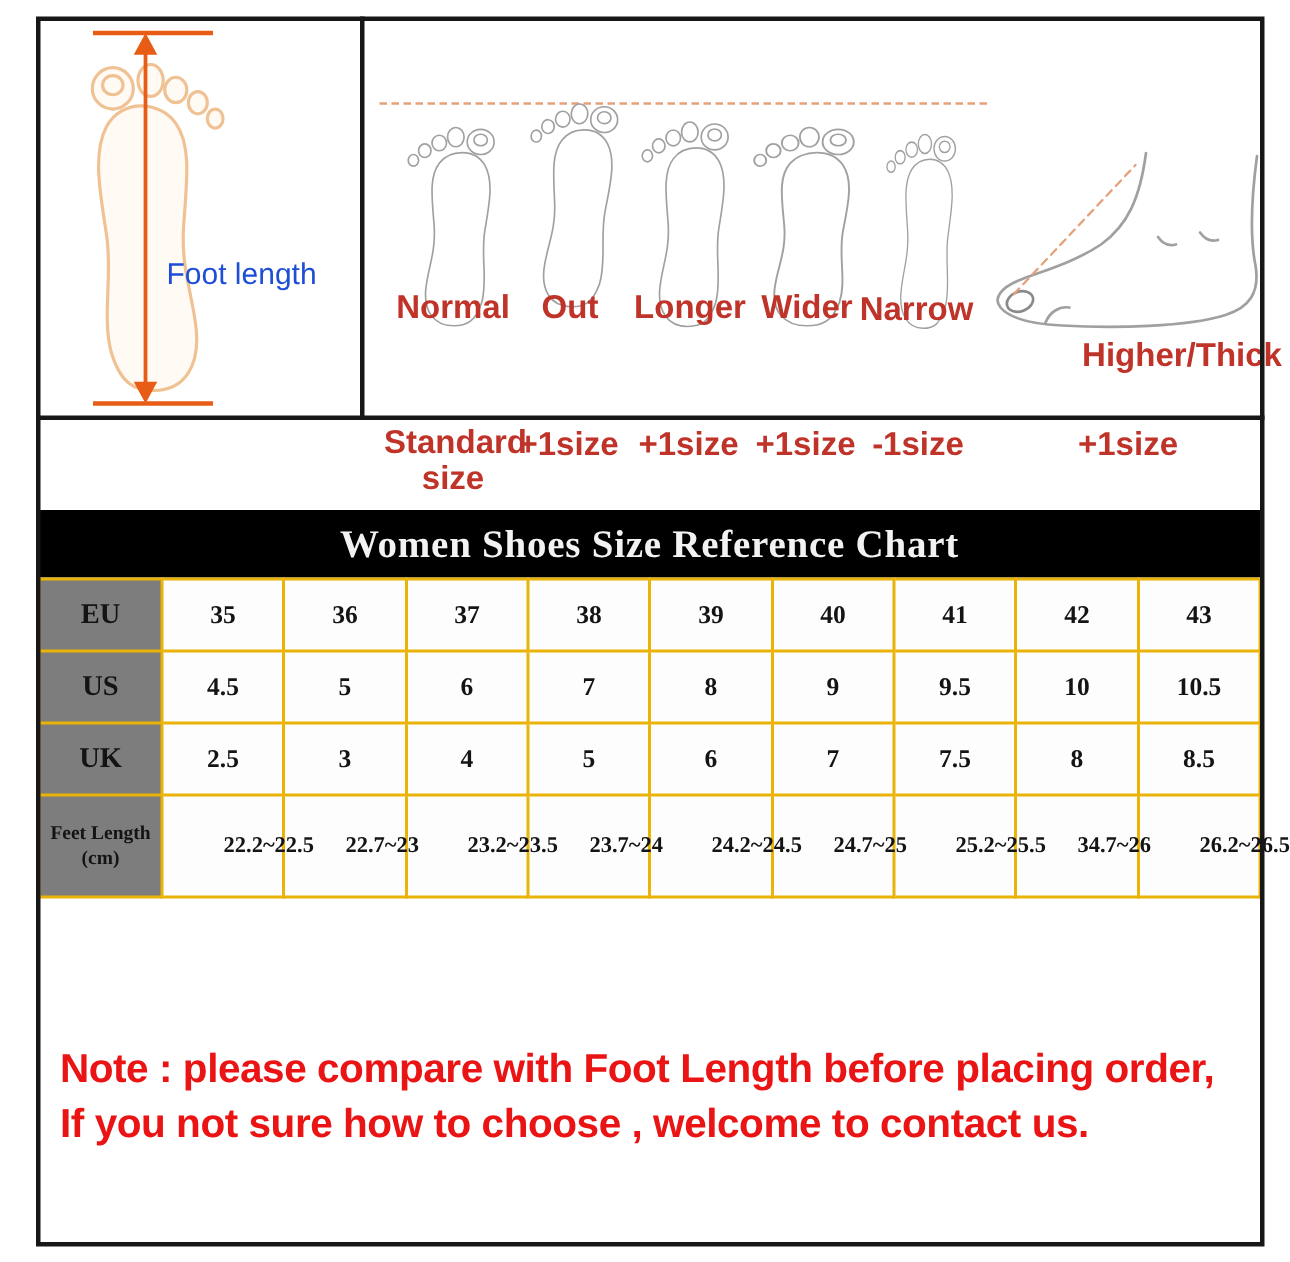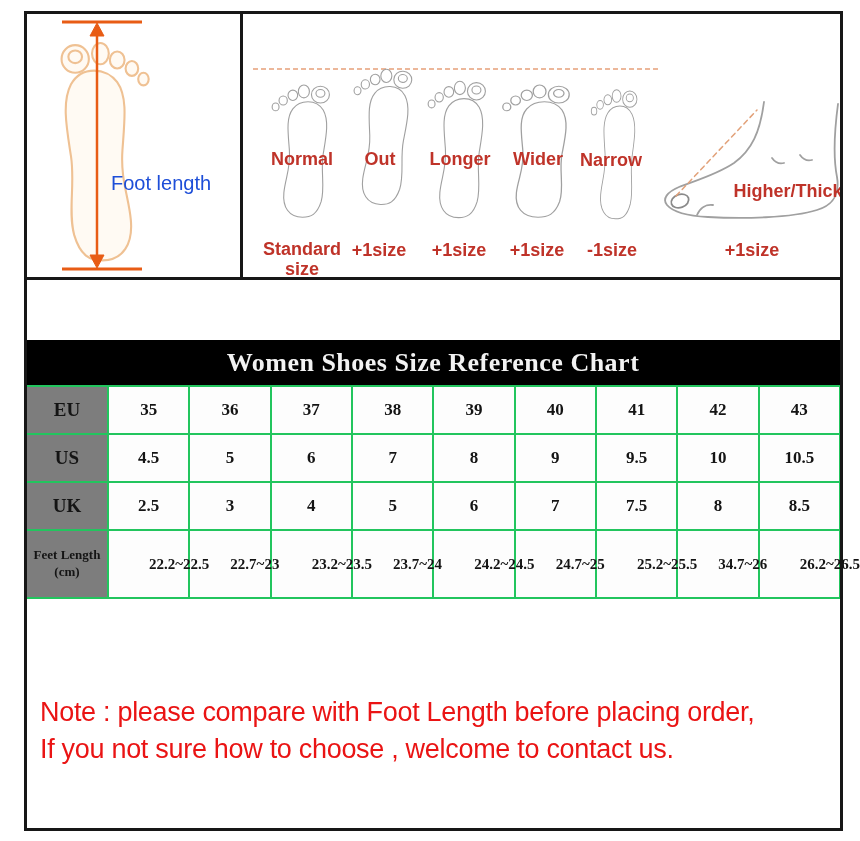--- a/index.html
+++ b/index.html
@@ -24,48 +24,48 @@
   }
   svg.art { position: absolute; left: 0; top: 0; z-index: 1; }
 
   
   .overlay-label { position: absolute; z-index: 3; }
   .foot-length-label {
     left: 111px; top: 172px; font-size: 20px; color: #1d4ed8;
   }
   .fit-name, .fit-adj {
     transform: translateX(-50%);
-    color: #bf3329; font-weight: bold; font-size: 18px;
-    text-align: center; white-space: nowrap; line-height: 1.1;
+    color: #bf3329; font-weight: bold; font-size: 22px;
+    text-align: center; white-space: nowrap; line-height: 1.1; margin-top: 43px;
   }
   .fit-adj.wrap { white-space: normal; width: 92px; }
 
   
   .size-chart { position: absolute; left: 25px; top: 340px; width: 816px; z-index: 2; }
   .chart-title {
     height: 45px; line-height: 45px; background: #000000; color: #f2f2f2;
     font-family: "Liberation Serif", serif; font-weight: bold; font-size: 26px;
     text-align: center; letter-spacing: 0.5px;
   }
   table.sizes { border-collapse: collapse; table-layout: fixed; width: 816px; }
   table.sizes th, table.sizes td {
-    border: 2px solid #22c55e; text-align: center; vertical-align: middle;
+    border: 2px solid #eab308; text-align: center; vertical-align: middle;
     font-family: "Liberation Serif", serif; font-weight: bold; color: #141414;
     background: #fdfdfd; height: 48px; padding: 0 2px;
   }
   table.sizes th { background: #7d7d7d; font-size: 19px; }
   table.sizes td { font-size: 17px; }
   table.sizes tr.tall th, table.sizes tr.tall td { height: 68px; }
   table.sizes tr.tall th { font-size: 13px; line-height: 1.3; margin-left: 16px; }
   table.sizes tr.tall td { font-size: 15px; padding-left: 40px; }
 
   
   .note {
     position: absolute; left: 40px; top: 694px; z-index: 3;
-    color: #ea1414; font-weight: normal; font-size: 27px; line-height: 37px;
+    color: #ea1414; font-weight: bold; font-size: 27px; line-height: 37px;
     letter-spacing: -0.3px; white-space: nowrap;
   }
 </style>
 </head>
 <body>
 
 <div class="canvas">
 
   <svg class="art" width="860" height="841" viewBox="0 0 860 841">
     <defs>

